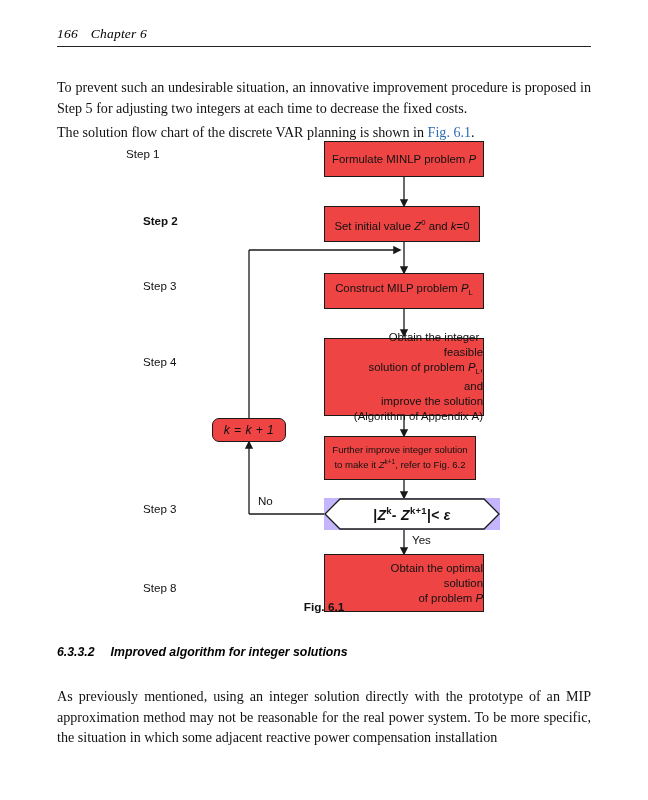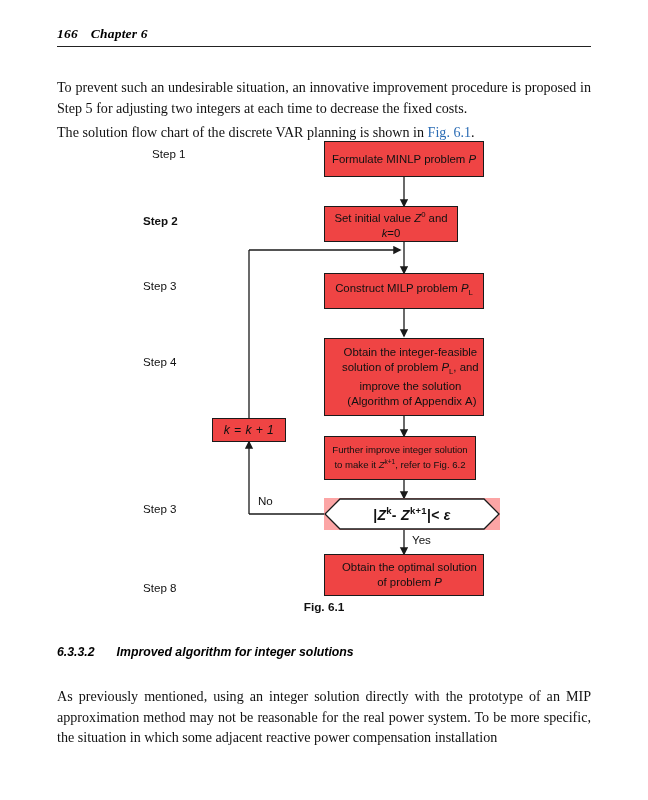--- a/index.html
+++ b/index.html
@@ -18,21 +18,21 @@
 
   
   #page-header {
     position: absolute;
     left: 57px;
     top: 26px;
     width: 534px;
   }
   #page-header .head-line {
     font-family: "Liberation Serif", serif;
-    font-weight: bold;
+    font-weight: normal;
     font-style: italic;
     font-size: 13.5px;
     letter-spacing: 0.2px;
     color: #000;
   }
   #page-header .folio { margin-right: 13px; }
   #page-header .rule {
     margin-top: 4px;
     border-bottom: 1.1px solid #222;
     width: 534px;
@@ -59,21 +59,21 @@
     position: absolute;
     left: 57px;
     top: 645px;
     width: 534px;
     font-family: "Liberation Sans", sans-serif;
     font-style: italic;
     font-weight: bold;
     font-size: 12.3px;
     color: #000;
   }
-  #section-heading .sec-num { margin-right: 22px; }
+  #section-heading .sec-num { margin-right: 16px; }
 
   
   #figure {
     position: absolute;
     left: 0px;
     top: 130px;
     width: 648px;
     height: 510px;
   }
 
@@ -94,38 +94,39 @@
     font-size: 11.4px;
     color: #111;
     display: flex;
     align-items: center;
     justify-content: center;
     text-align: center;
     line-height: 15px;
   }
   .fc-box.left-align {
     justify-content: flex-start;
-    text-align: center;
-    padding-left: 17px;
+    text-align: right;
+    padding-left: 25px;
   }
   .fc-box.small {
     font-size: 9.6px;
     line-height: 12.5px;
   }
   .fc-box.loopbox {
     font-style: italic;
     font-size: 12.2px;
     letter-spacing: 0.4px;
+    border-radius: 7px;
   }
 
   
   .fc-hex {
     position: absolute;
     box-sizing: border-box;
-    background: #fca5a5;
+    background: #c4b5fd;
     font-family: "Liberation Sans", sans-serif;
     display: flex;
     align-items: center;
     justify-content: center;
   }
   .fc-hex .hex-svg { position: absolute; left: 0; top: 0; }
   .fc-hex .hex-text {
     position: relative;
     font-size: 14px;
     font-weight: 600;
@@ -210,32 +211,32 @@
       <line x1="324" y1="384" x2="249" y2="384"></line>
 
       <line x1="249" y1="384" x2="249" y2="312" marker-end="url(#arrow)"></line>
 
       <line x1="249" y1="288" x2="249" y2="120"></line>
 
       <line x1="249" y1="120" x2="400" y2="120" marker-end="url(#arrow)"></line>
     </g>
   </svg>
 
-  <div class="step-label" style="left:152px; top:17px;">Step 1</div>
+  <div class="step-label" style="left:126px; top:17px;">Step 1</div>
   <div class="step-label" style="left:143px; top:84px;font-weight:bold;">Step 2</div>
   <div class="step-label" style="left:143px; top:149px;">Step 3</div>
   <div class="step-label" style="left:143px; top:225px;">Step 4</div>
   <div class="step-label" style="left:143px; top:372px;">Step 3</div>
   <div class="step-label" style="left:143px; top:451px;">Step 8</div>
 
   <div class="fc-box" style="left:324px; top:11px; width:160px; height:36px;">
     <span>Formulate MINLP problem&nbsp;<span class="ital">P</span></span>
   </div>
 
-  <div class="fc-box" style="left:324px; top:76px; width:134px; height:36px;">
+  <div class="fc-box" style="left:324px; top:76px; width:156px; height:36px;">
     <span>Set initial value <span class="ital">Z</span><sup>0</sup> and <span class="ital">k</span>=0</span>
   </div>
 
   <div class="fc-box" style="left:324px; top:143px; width:160px; height:36px;">
     <span>Construct MILP problem&nbsp;<span class="ital">P</span><sub>L</sub></span>
   </div>
 
   <div class="fc-box left-align" style="left:324px; top:208px; width:160px; height:78px;">
     <span>
       Obtain the integer-feasible<br>
@@ -259,21 +260,21 @@
   <div class="fc-hex" style="left:324px; top:368px; width:176px; height:32px;">
     <svg class="hex-svg" width="176" height="32" viewBox="0 0 176 32" xmlns="http://www.w3.org/2000/svg">
       <polygon points="16,1 160,1 175,16 160,31 16,31 1,16" fill="#ffffff" stroke="#1a1a1a" stroke-width="1.3"></polygon>
     </svg>
     <span class="hex-text">|<span class="ital">Z</span><sup>k</sup>-&nbsp;<span class="ital">Z</span><sup>k+1</sup>|&lt; <span class="ital">ε</span></span>
   </div>
 
   <div class="edge-label" style="left:258px; top:364px;">No</div>
   <div class="edge-label" style="left:412px; top:403px;">Yes</div>
 
-  <div class="fc-box left-align" style="left:324px; top:424px; width:160px; height:42px;">
+  <div class="fc-box left-align" style="left:324px; top:424px; width:160px; height:58px;">
     <span>
       Obtain the optimal solution<br>of problem&nbsp;<span class="ital">P</span>
     </span>
   </div>
 </div>
 
 <div id="fig-caption">
   <span class="cap-num">Fig. 6.1</span>
 </div>
 

